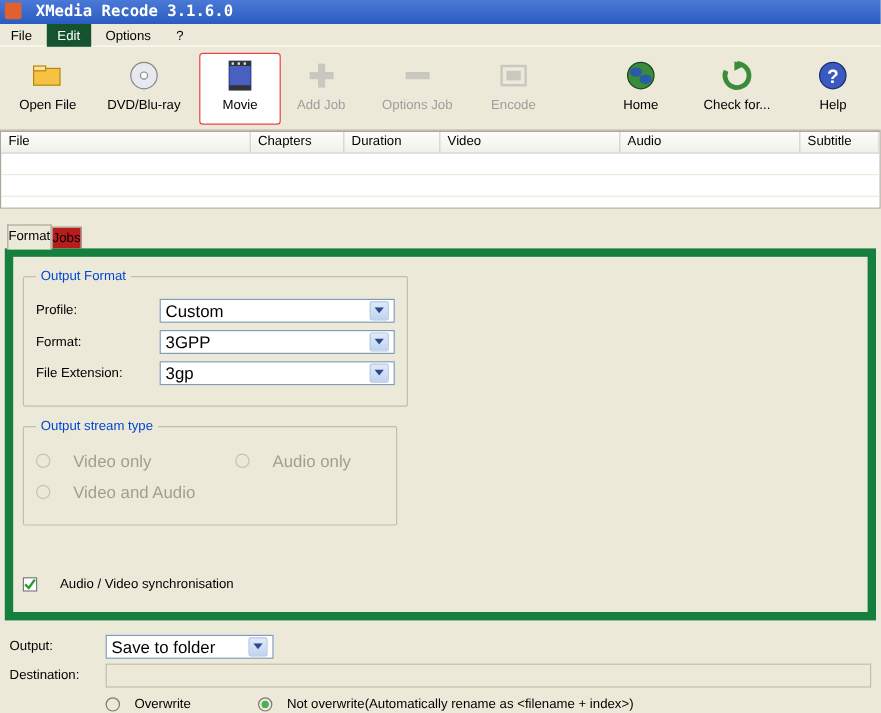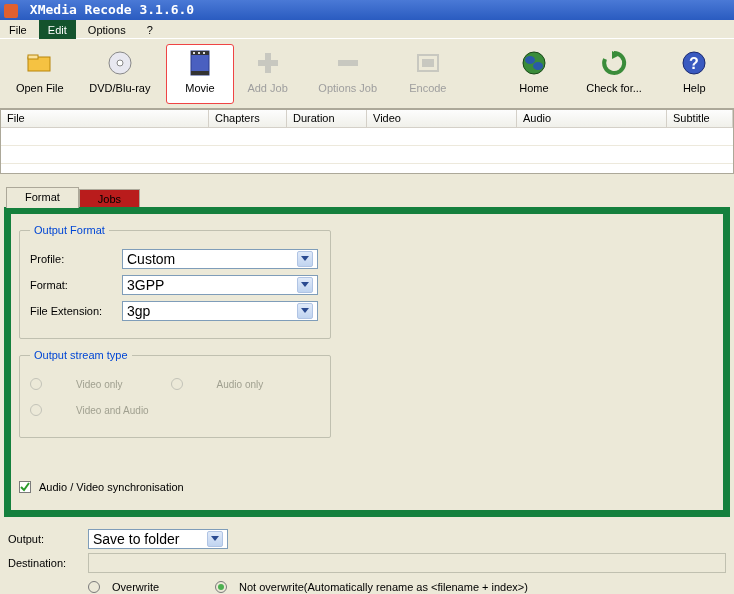--- a/index.html
+++ b/index.html
@@ -29,44 +29,44 @@
   .toolspacer { width:40px; }
   .ticon svg { display:block; }
   .filelist { background:#fff; border:1px solid #aca899; margin:0; height:65px; }
   .filelist .hdr { display:flex; height:18px; border-bottom:1px solid #d4d0c8;
                    background:linear-gradient(#fdfdfd,#f0f0ea);
                    font-size:11px; }
   .filelist .hdr .hc { border-right:1px solid #d4d0c8; padding:2px 6px; }
   .filelist .rows .r { height:18px; border-bottom:1px solid #ede9dc; }
   .midspace { height:12px; background:#ece9d8; }
   .tabs { display:flex; margin-left:6px; }
-  .tab { padding:3px 18px; border:1px solid #aca899; border-bottom:none;
+  .tab { padding:3px 0; border:1px solid #aca899; border-bottom:none;
          background:#ece9d8; position:relative; top:1px; font-size:11px; }
   .tab.active { background:#ece9d8; z-index:3; }
   .tab:not(.active){ background:#b91c1c; color:#000; margin-top:2px; }
   .tabbody { border:7px solid #15803d; margin:0 4px; height:310px; padding:10px 8px 8px 8px;
              background:#ece9d8; position:relative; }
   fieldset { border:1px solid #c0c0b0; border-radius:2px; padding:10px 10px 14px 10px;
              margin:0 0 10px 0; width:312px; }
   legend { color:#0046d5; padding:0 4px; font-size:11px; }
-  .frow { display:flex; align-items:center; height:26px; gap:4px; }
+  .frow { display:flex; align-items:center; height:26px; gap:15px; }
   .frow label { width:88px; font-size:11px; }
   .combo { flex:0 0 196px; height:20px; background:#fff; border:1px solid #7f9db9;
            font-size:14px; padding:0 4px; display:flex; align-items:center;
            justify-content:space-between; }
   .combo .arrow { width:16px; height:16px; background:linear-gradient(#e0eaf9,#c0d4f0);
                   border:1px solid #b0c4e4; display:flex; align-items:center;
                   justify-content:center; border-radius:2px; }
   .combo .arrow svg { display:block; }
   .radio { width:12px; height:12px; border:1px solid #7a7a7a; border-radius:50%;
            margin-right:4px; display:inline-flex; align-items:center; justify-content:center; }
   .radio.disabled { border-color:#c3c3b8; }
   .radio.checked::after { content:""; width:6px; height:6px; border-radius:50%;
                            background:#4caf50; }
-  .radiolabel { font-size:10px;margin-left:26px; }
+  .radiolabel { font-size:14px; }
   .radiolabel.disabled { color:#a0a090; }
   .chk { width:12px; height:12px; border:1px solid #7a7a7a; background:#fff;
          display:inline-flex; align-items:center; justify-content:center; margin-right:4px; }
   .chk.checked svg { display:block; }
   .chk svg { display:none; }
   .bottom { padding:10px 8px 4px 8px; font-size:11px; }
   .brow { display:flex; align-items:center; height:24px; }
   .brow .blabel { width:80px; }
   .destinput { border:1px solid #c0c0b0; height:20px; flex:1; background:#ece9d8;
                font-size:11px; padding:2px 4px; }

